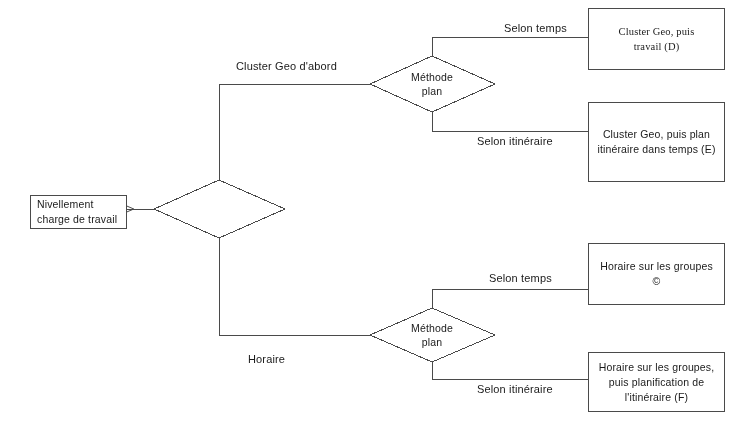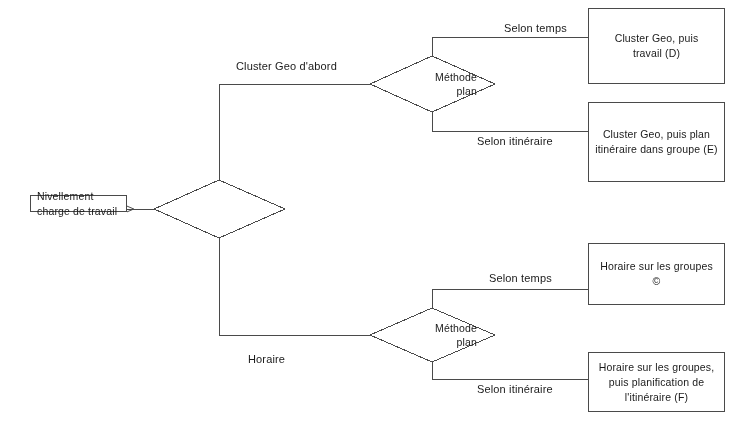--- a/index.html
+++ b/index.html
@@ -45,21 +45,21 @@
     line-height: 13px;
     color: #1a1a1a;
     white-space: nowrap;
     letter-spacing: 0.15px;
   }
   .diamond-label {
     position: absolute;
     font-size: 10.5px;
     line-height: 14px;
     color: #1a1a1a;
-    text-align: right;
+    text-align: center;
     white-space: nowrap;
     letter-spacing: 0.15px;
   }
 </style>
 </head>
 <body>
 
 <div id="canvas">
 
   <svg id="flow-svg" viewBox="0 0 732 421" xmlns="http://www.w3.org/2000/svg">
@@ -87,38 +87,38 @@
 
       <path d="M 432,112 L 432,131 L 588,131"></path>
 
       <path d="M 432,308 L 432,289 L 588,289"></path>
 
       <path d="M 432,362 L 432,379 L 588,379"></path>
 
     </g>
   </svg>
 
-  <div class="node-box" style="left:30px; top:195px; width:97px; height:17px; text-align:left; justify-content:flex-start;">
+  <div class="node-box" style="left:30px; top:195px; width:97px; height:34px; text-align:left; justify-content:flex-start;">
     <div>
       <div>Nivellement</div>
       <div>charge de travail</div>
     </div>
   </div>
 
-  <div class="node-box" style="left:588px; top:8px; width:137px; height:76px;">
+  <div class="node-box" style="left:588px; top:8px; width:137px; height:62px;font-family:Liberation Serif, serif;">
     <div>
       <div>Cluster Geo, puis</div>
       <div>travail (D)</div>
     </div>
   </div>
 
   <div class="node-box" style="left:588px; top:102px; width:137px; height:80px;">
     <div>
       <div>Cluster Geo, puis plan</div>
-      <div>itinéraire dans groupe (E)</div>
+      <div>itinéraire dans temps (E)</div>
     </div>
   </div>
 
   <div class="node-box" style="left:588px; top:352px; width:137px; height:60px;">
     <div>
       <div>Horaire sur les groupes,</div>
       <div>puis planification de</div>
       <div>l'itinéraire (F)</div>
     </div>
   </div>

